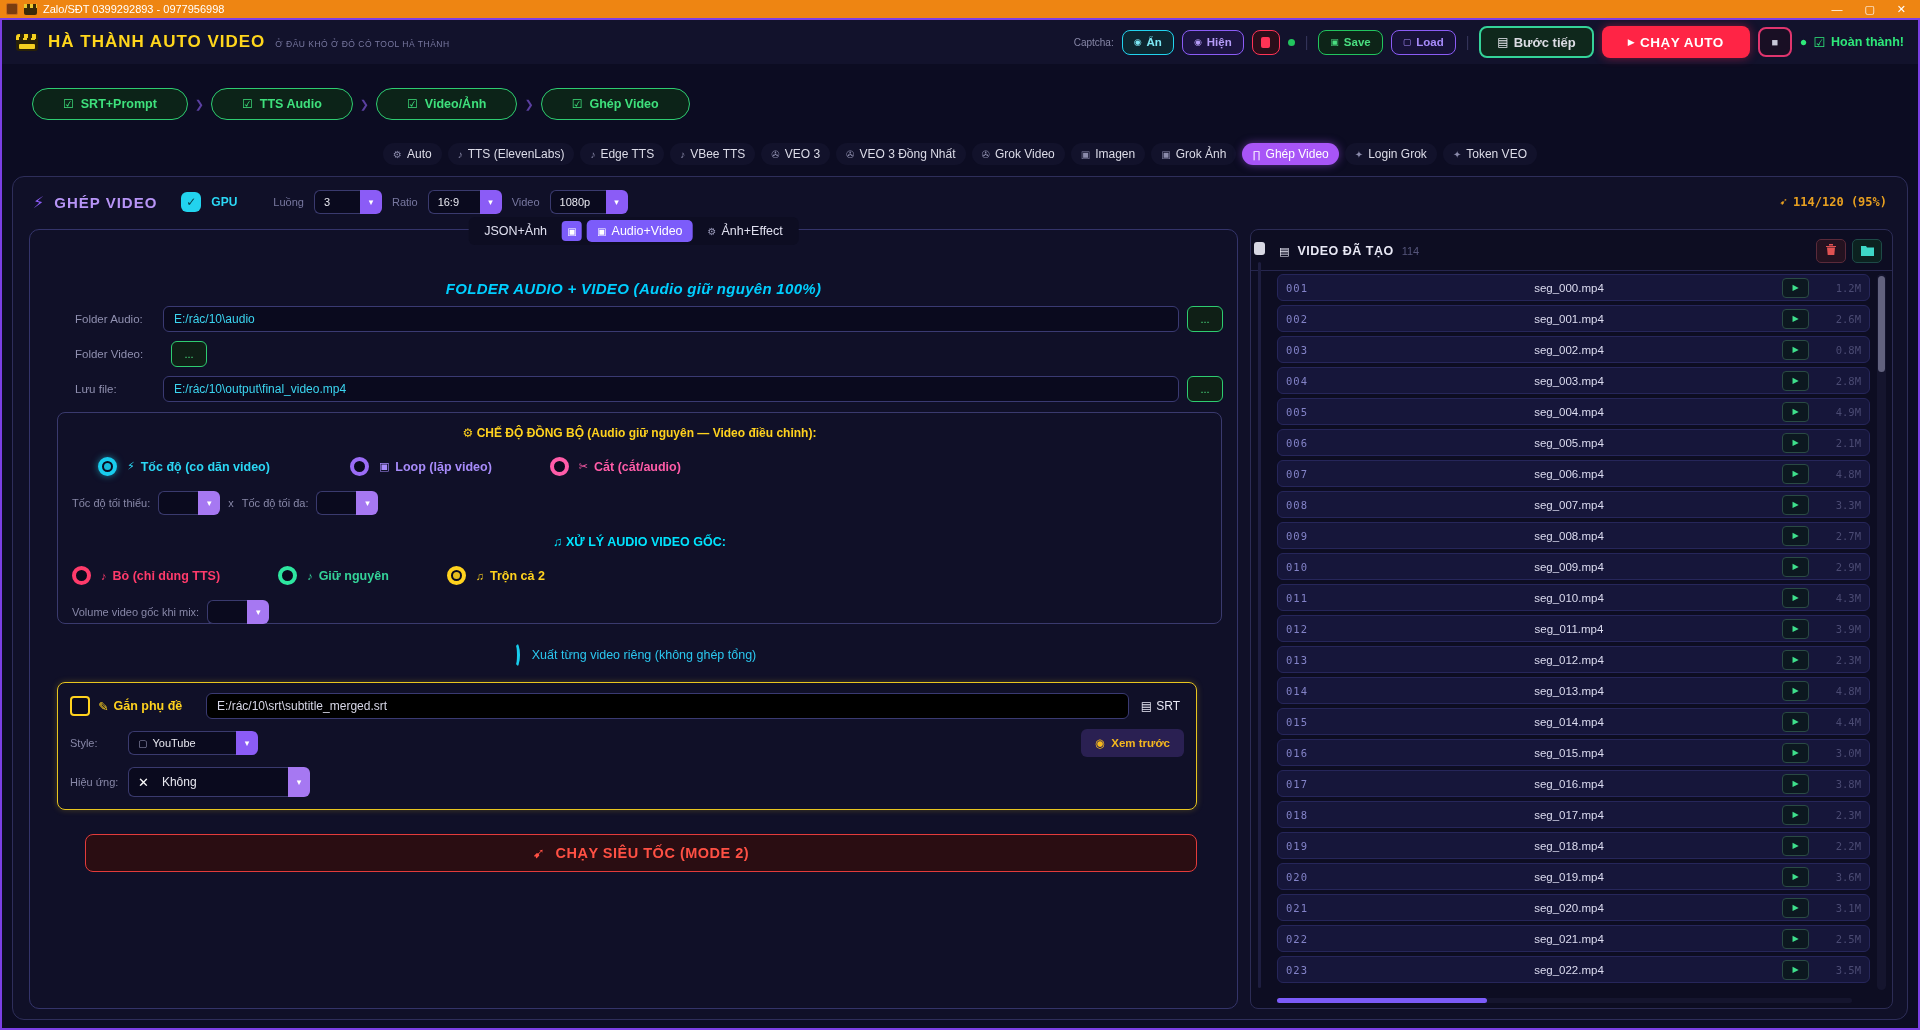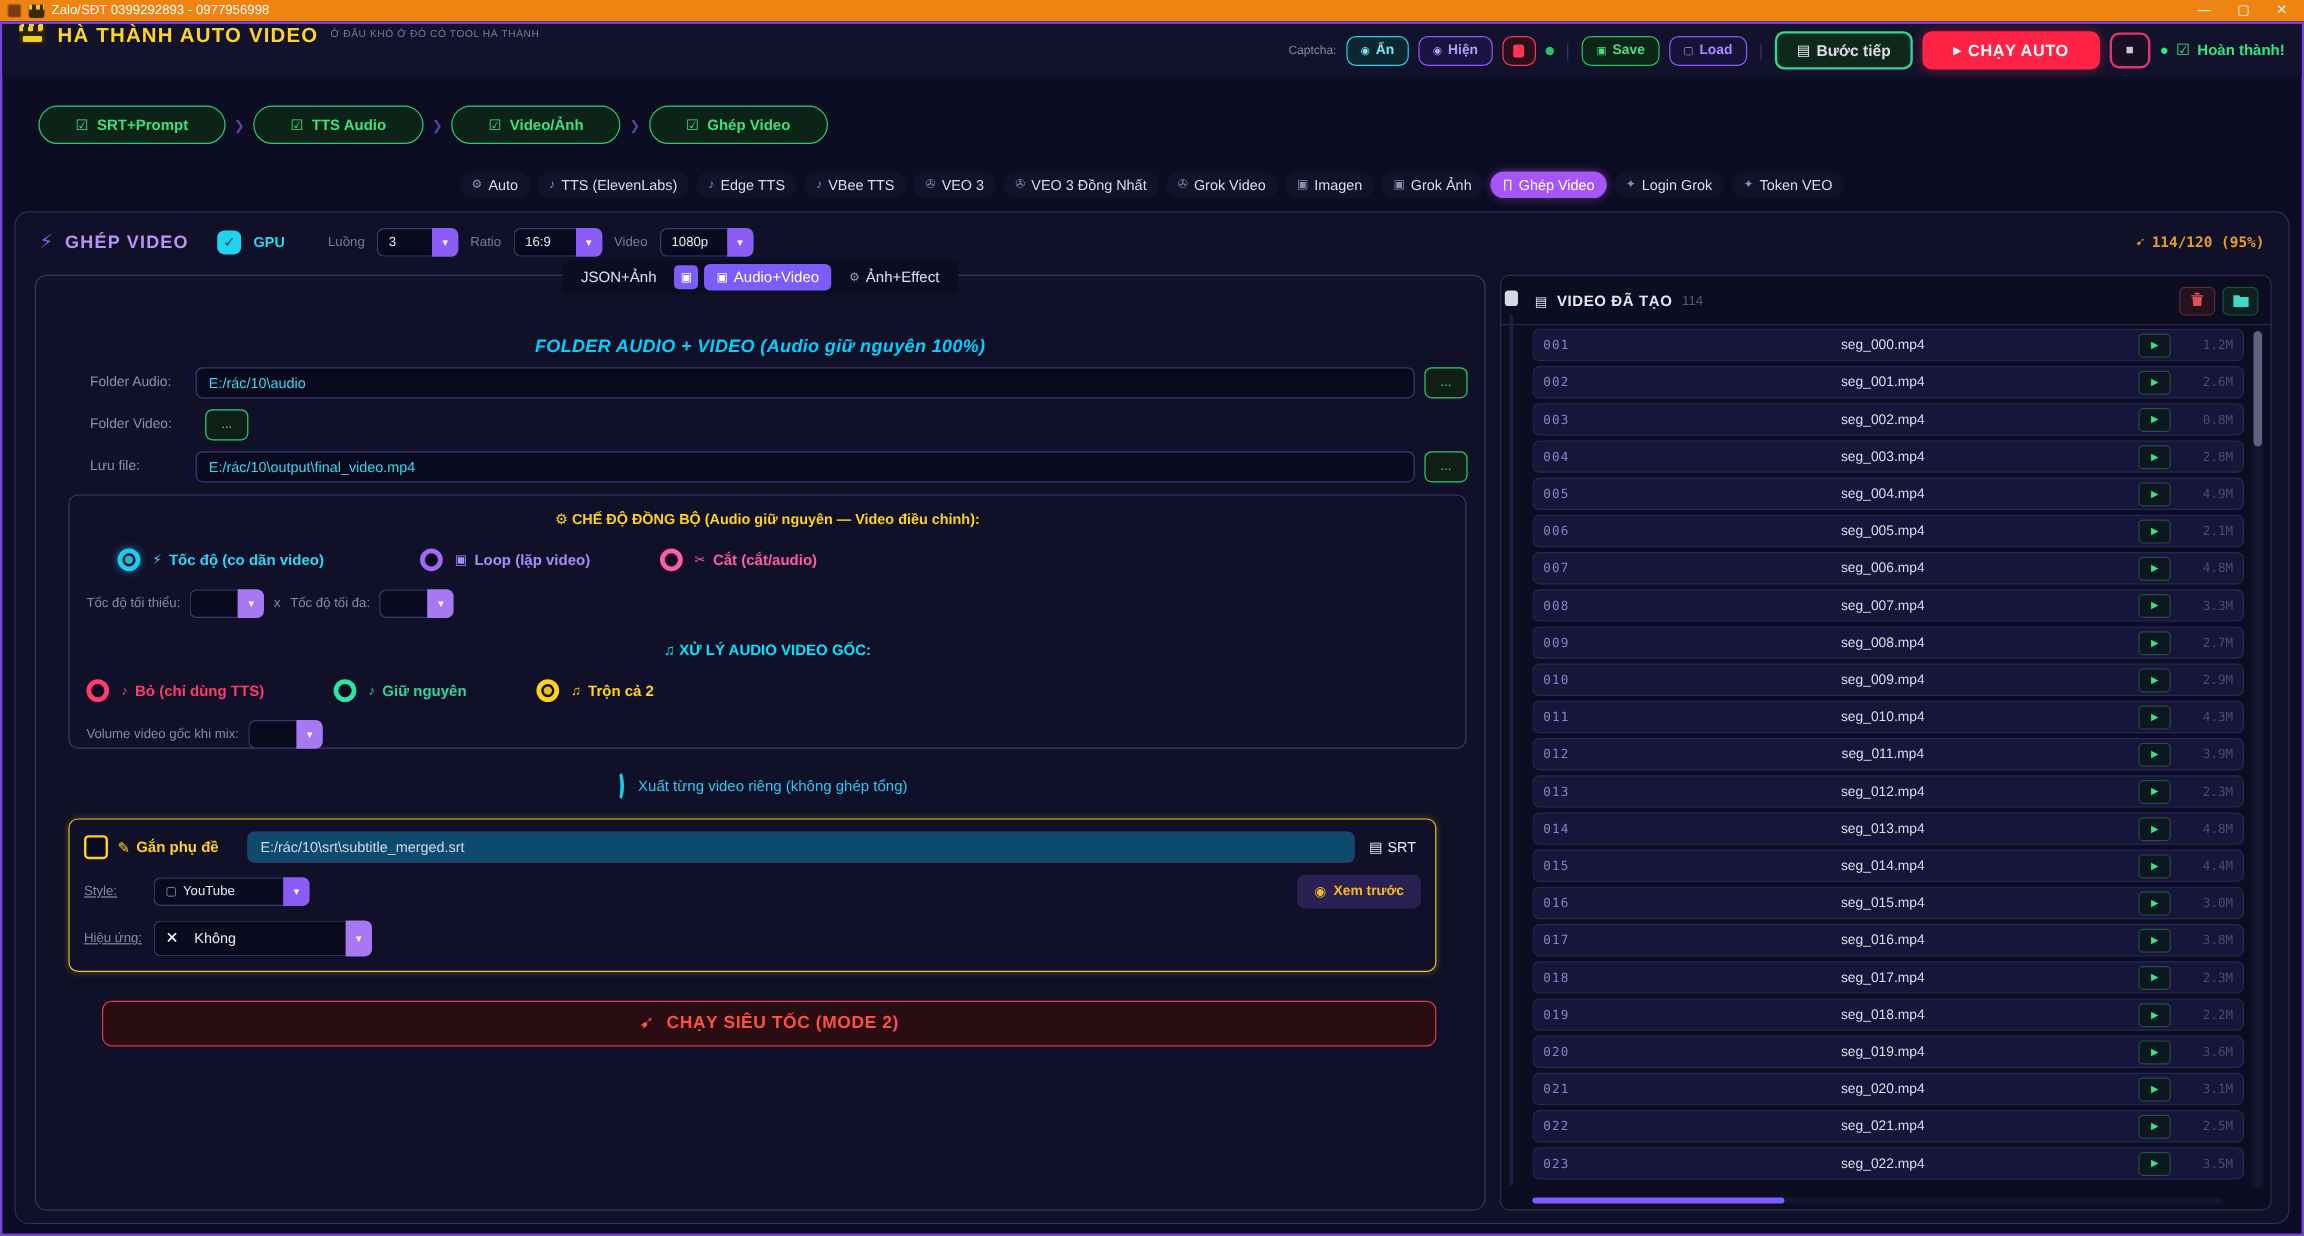--- a/index.html
+++ b/index.html
@@ -14,21 +14,21 @@
   .tb-clapper::before { content:""; position:absolute; top:0; left:0; right:0; height:4px; background:repeating-linear-gradient(90deg,#E8C830 0 3px,#3A2A08 3px 6px); }
   .tb-title { color:#FFFFFF; font-size:11px; }
   .tb-controls { margin-left:auto; display:flex; gap:22px; padding-right:8px; }
   .tb-btn { color:#FFF; font-size:11px; line-height:18px; cursor:default; }
 
   
   .app { position:absolute; top:18px; left:0; width:1920px; height:1012px;
     background:#0C0C22; border:2px solid #7B3FE4; }
 
   
-  .header { height:44px; display:flex; padding:0 14px; background:#12122C; gap:10px; }
+  .header { height:44px; display:flex; align-items:center; padding:0 14px; background:#12122C; gap:10px; }
   .logo { width:22px; height:17px; background:#2A2208; border-radius:3px; position:relative; flex:none; }
   .logo::before { content:""; position:absolute; top:0; left:0; right:0; height:6px; border-radius:3px 3px 0 0;
     background:repeating-linear-gradient(100deg,#F5D020 0 4px,#2A2208 4px 8px); }
   .logo::after { content:""; position:absolute; bottom:2px; left:3px; right:3px; height:5px; background:#F5D020; border-radius:1px; }
   .app-title { color:#FFD61C; font-size:17px; font-weight:bold; letter-spacing:1px; }
   .tagline { color:#7878A0; font-size:8.5px; letter-spacing:.5px; margin-top:3px; }
   .header-right { margin-left:auto; display:flex; align-items:center; gap:8px; }
   .cap-label { color:#8888A8; font-size:10px; }
   .hbtn { display:flex; align-items:center; gap:5px; height:25px; padding:0 11px; border-radius:8px;
     font-size:11.5px; font-weight:bold; background:#14142E; border:1.5px solid #444; cursor:pointer;
@@ -132,25 +132,25 @@
   .export-row { display:flex; align-items:center; justify-content:center; gap:12px; margin-top:18px; }
   .arc { width:9px; height:26px; border:3px solid transparent; border-right-color:#18CDEE; border-radius:50%; }
   .export-text { color:#2BC8F0; font-size:12.5px; }
 
   .subtitle-box { margin:14px 40px 0 27px; border:1.5px solid #E8C51F; border-radius:8px; padding:10px 12px 12px;
     box-shadow:0 0 6px rgba(232,197,31,.25); }
   .sub-row { display:flex; align-items:center; gap:8px; }
   .sub-row + .sub-row { margin-top:10px; }
   .sub-check { width:20px; height:20px; border:2px solid #FFD21E; border-radius:4px; background:#0A0A1E; cursor:pointer; flex:none; }
   .sub-label { color:#FFD21E; font-weight:bold; font-size:12.5px; display:flex; gap:5px; align-items:center; width:100px; }
-  .sub-input { flex:1; height:26px; background:#0c4a6e; border:1px solid #3A3A72; border-radius:6px;
+  .sub-input { flex:1; height:26px; background:#000000; border:1px solid #3A3A72; border-radius:6px;
     color:#D8D8E8; font-size:12px; padding:0 10px; font-family:inherit; }
   .srt-btn { color:#E8E8F5; font-size:12px; display:flex; gap:4px; align-items:center; background:none; border:none;
     cursor:pointer; font-family:inherit; padding:0 4px; }
-  .muted-lbl { color:#8888A8; font-size:11px; width:50px;text-decoration:underline; }
+  .muted-lbl { color:#8888A8; font-size:11px; width:50px; }
   .preview-btn { margin-left:auto; background:#2A2052; border:none; border-radius:6px; color:#F5B81E; font-weight:bold;
     font-size:11.5px; padding:7px 14px; display:flex; gap:6px; align-items:center; cursor:pointer; font-family:inherit; }
   .sel.tall { height:30px; }
   .sel.tall .sel-val { width:160px; font-size:12px; gap:7px; }
   .sel .xic { font-weight:bold; color:#FFF; font-size:13px; margin-right:6px; }
   .sel .tvic { color:#9898B8; font-size:10px; margin-right:5px; }
 
   .run-btn { margin:24px 40px 0 55px; height:38px; width:calc(100% - 95px); background:#2A0D12; border:1.5px solid #E33B3B;
     border-radius:8px; color:#FF5044; font-weight:bold; font-size:14.5px; letter-spacing:.5px; cursor:pointer;
     display:flex; align-items:center; justify-content:center; gap:10px; font-family:inherit; }

